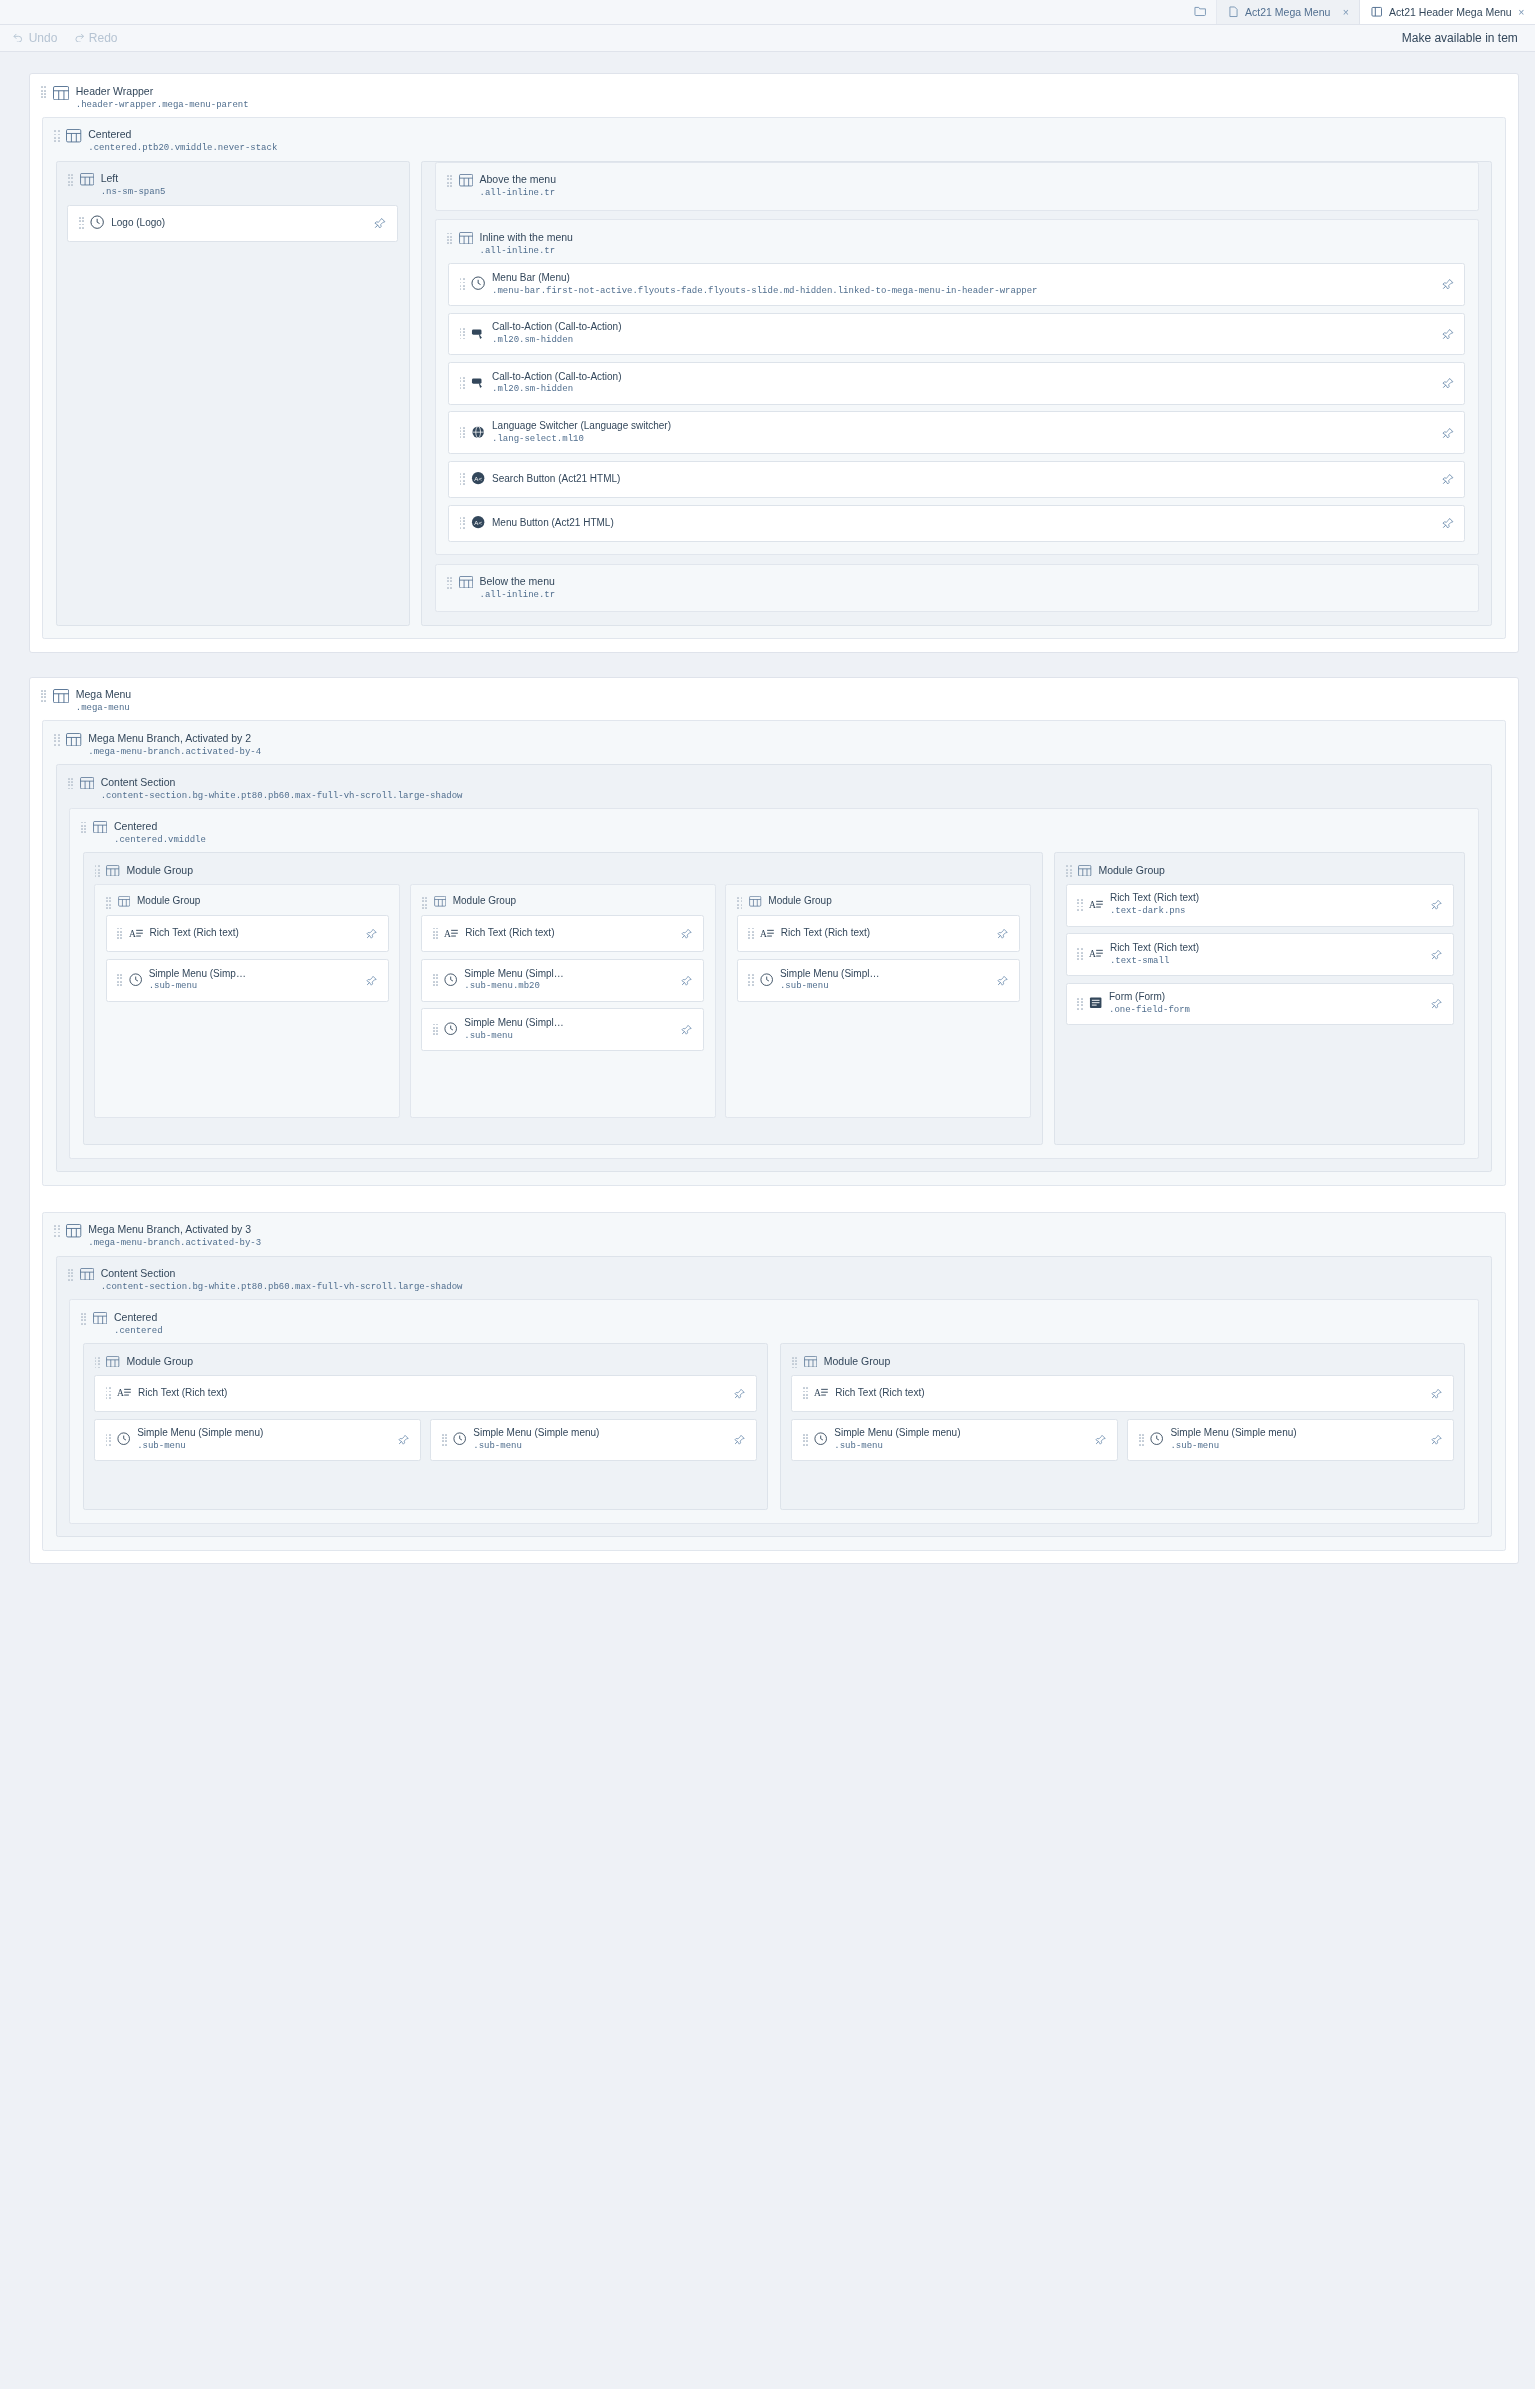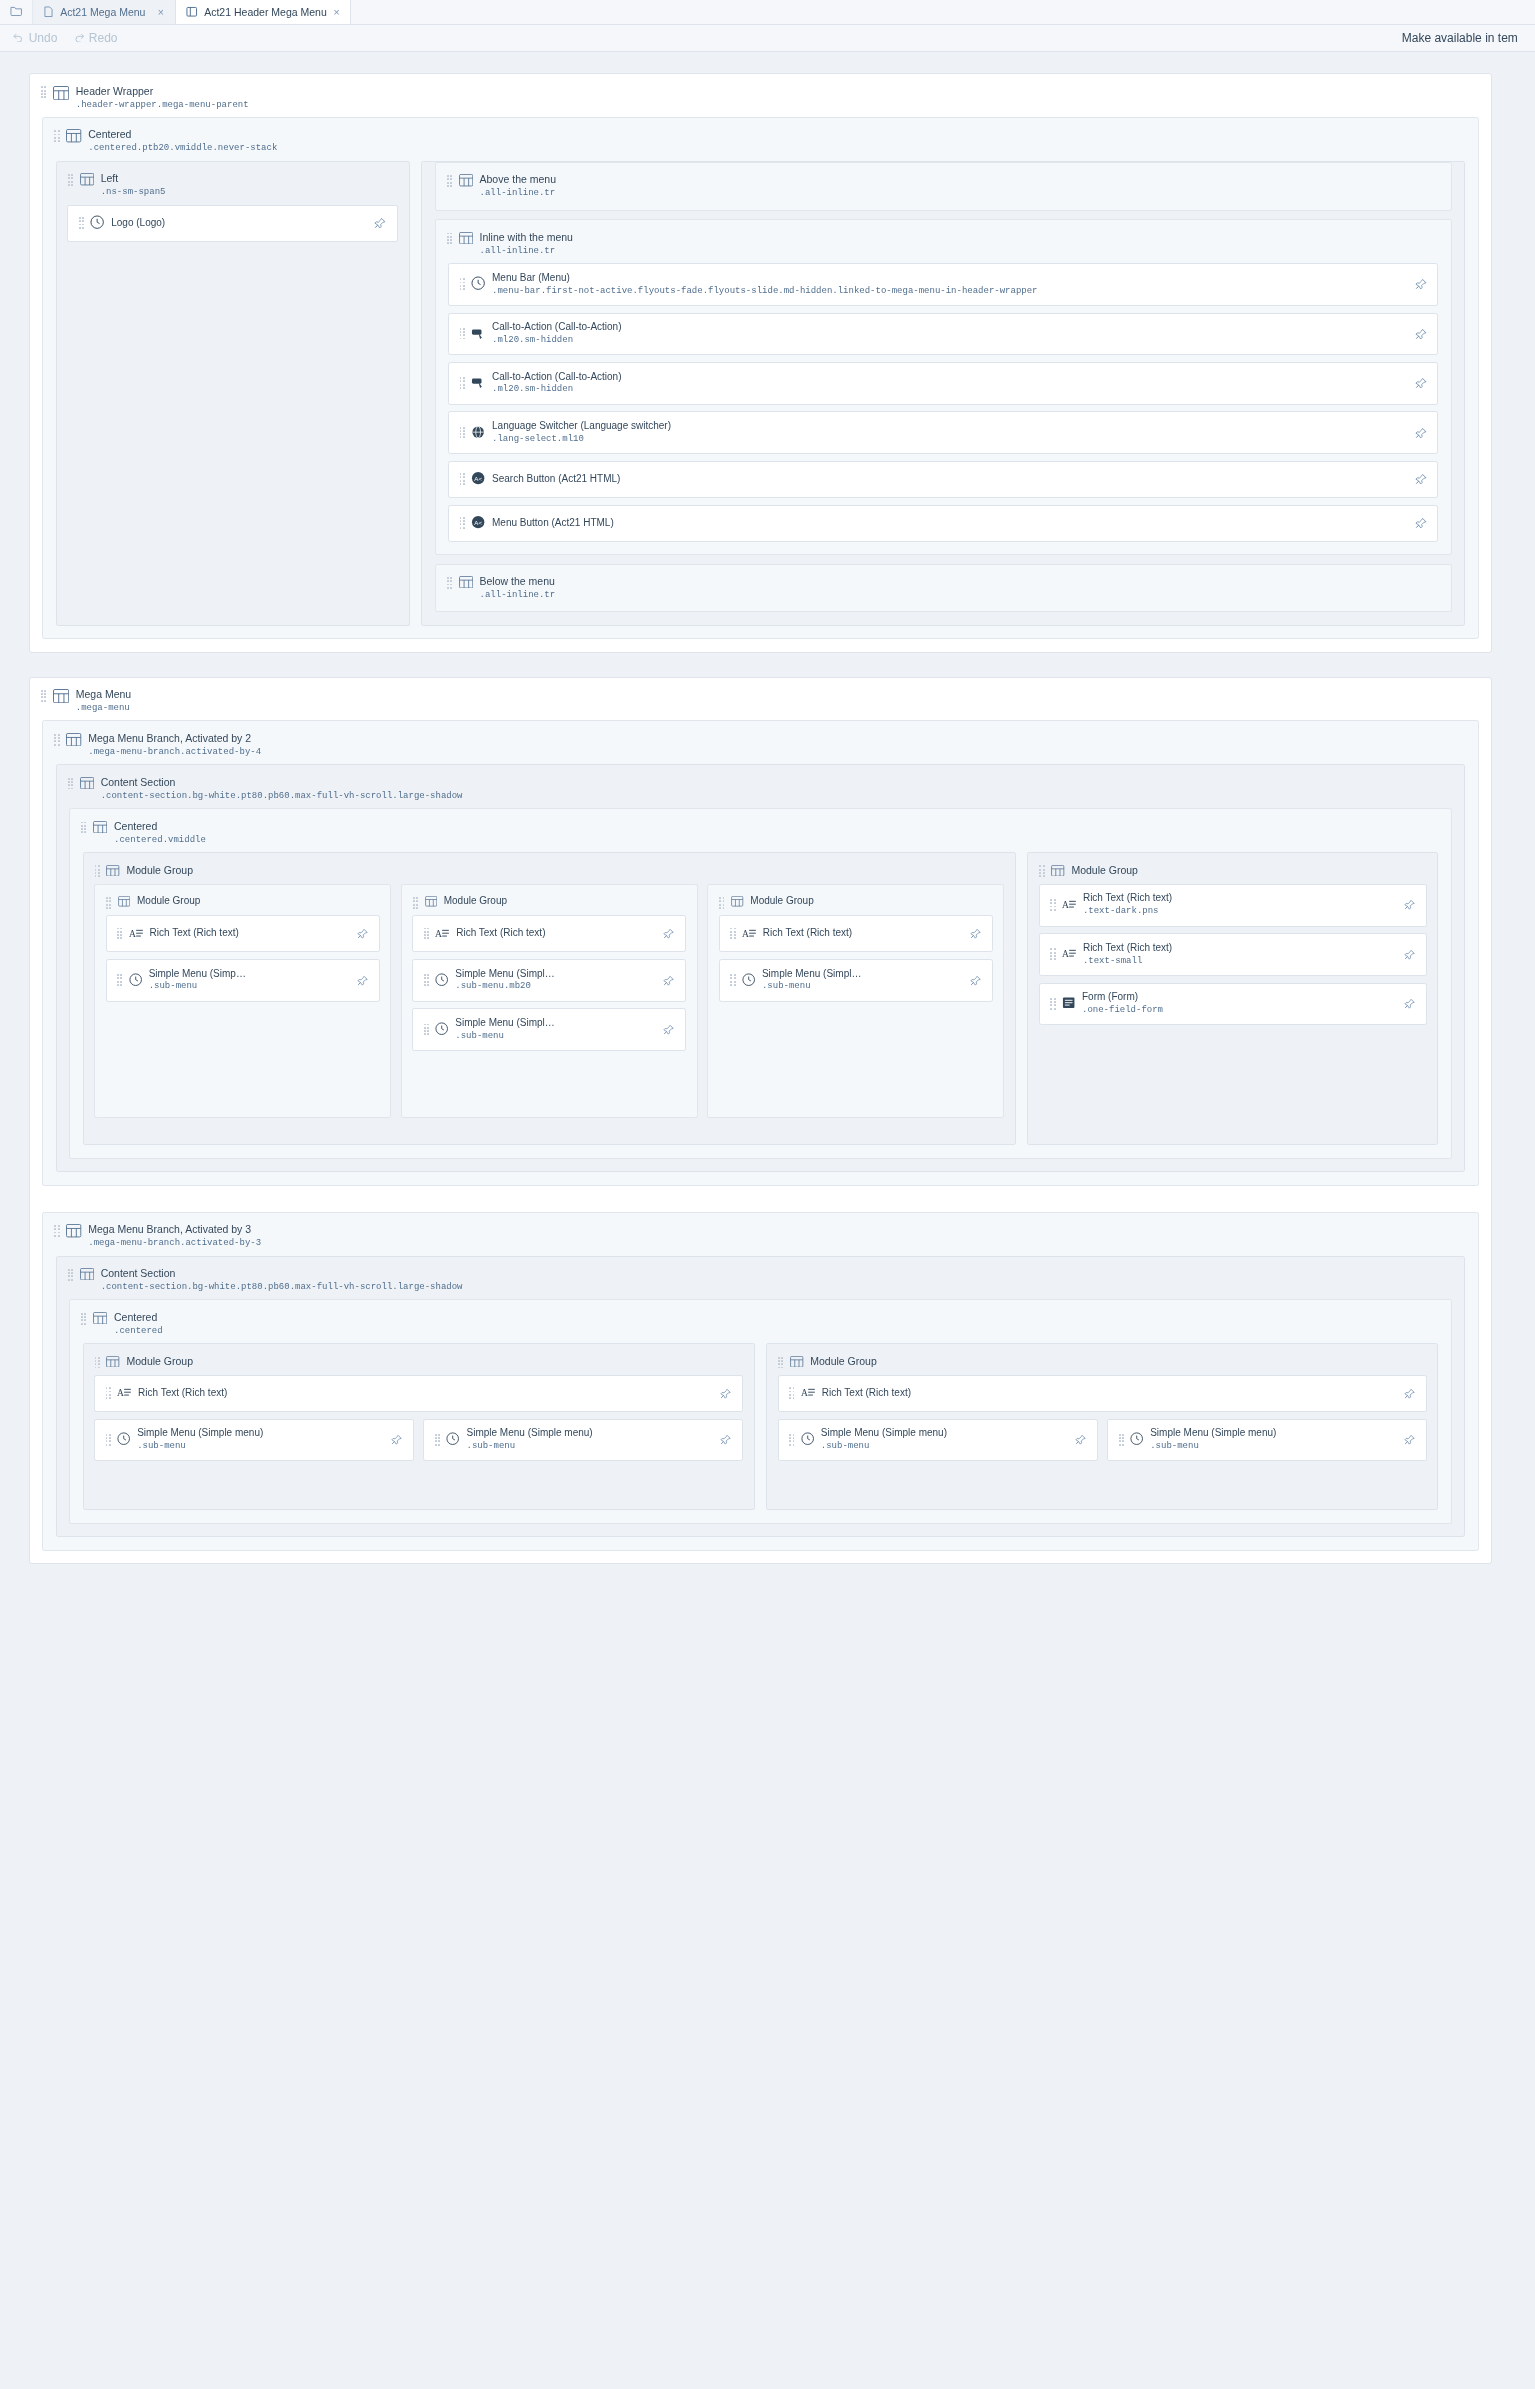--- a/index.html
+++ b/index.html
@@ -11,20 +11,21 @@
   }
   body { width: 1536px; }
 
   
   .tabbar {
     height: 25px;
     background: #f5f7fa;
     border-bottom: 0.5px solid #dfe3eb;
     display: flex;
     align-items: stretch;
+    justify-content: flex-end;
   }
   .tb-iconcell {
     width: 32.5px;
     display: flex; align-items: center; justify-content: center;
     border-right: 0.5px solid #e5e9f0;
   }
   .tab {
     display: flex; align-items: center;
     gap: 6.7px;
     padding: 0 10.5px;
@@ -67,21 +68,21 @@
     margin-left: auto;
     font-size: 12px;
     color: #33475b;
     padding-right: 4.8px;
     white-space: nowrap;
     overflow: hidden;
   }
 
   
   .canvas {
-    padding: 21px 44px 29px 29px;
+    padding: 21px 17px 29px 29px;
   }
 
   
   .card {
     background: #ffffff;
     border: 0.5px solid #dfe3eb;
     border-radius: 2.9px;
     position: relative;
   }
   .card-inner {

